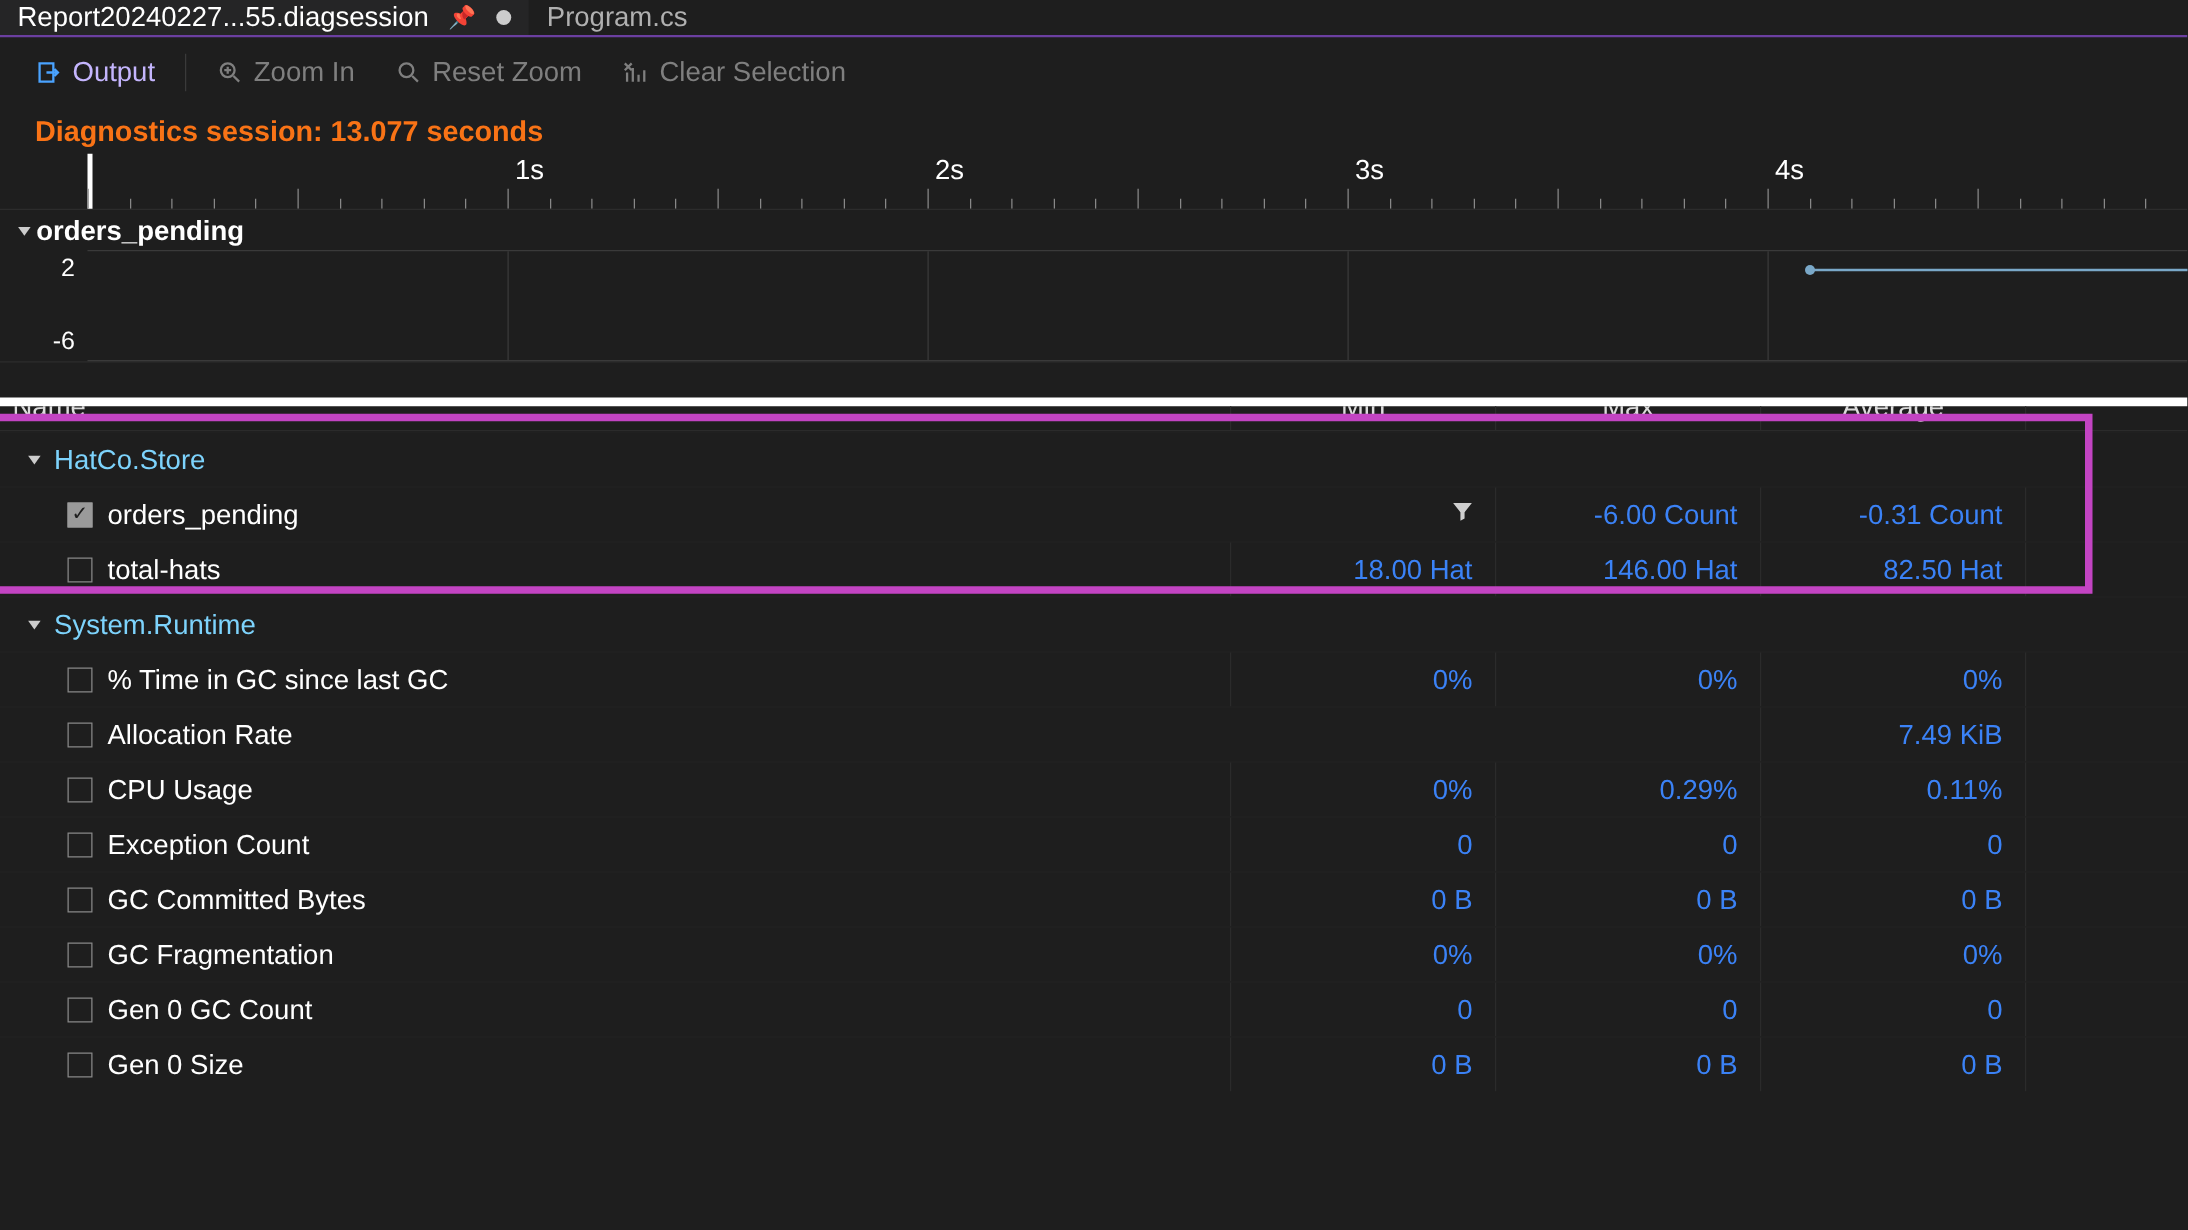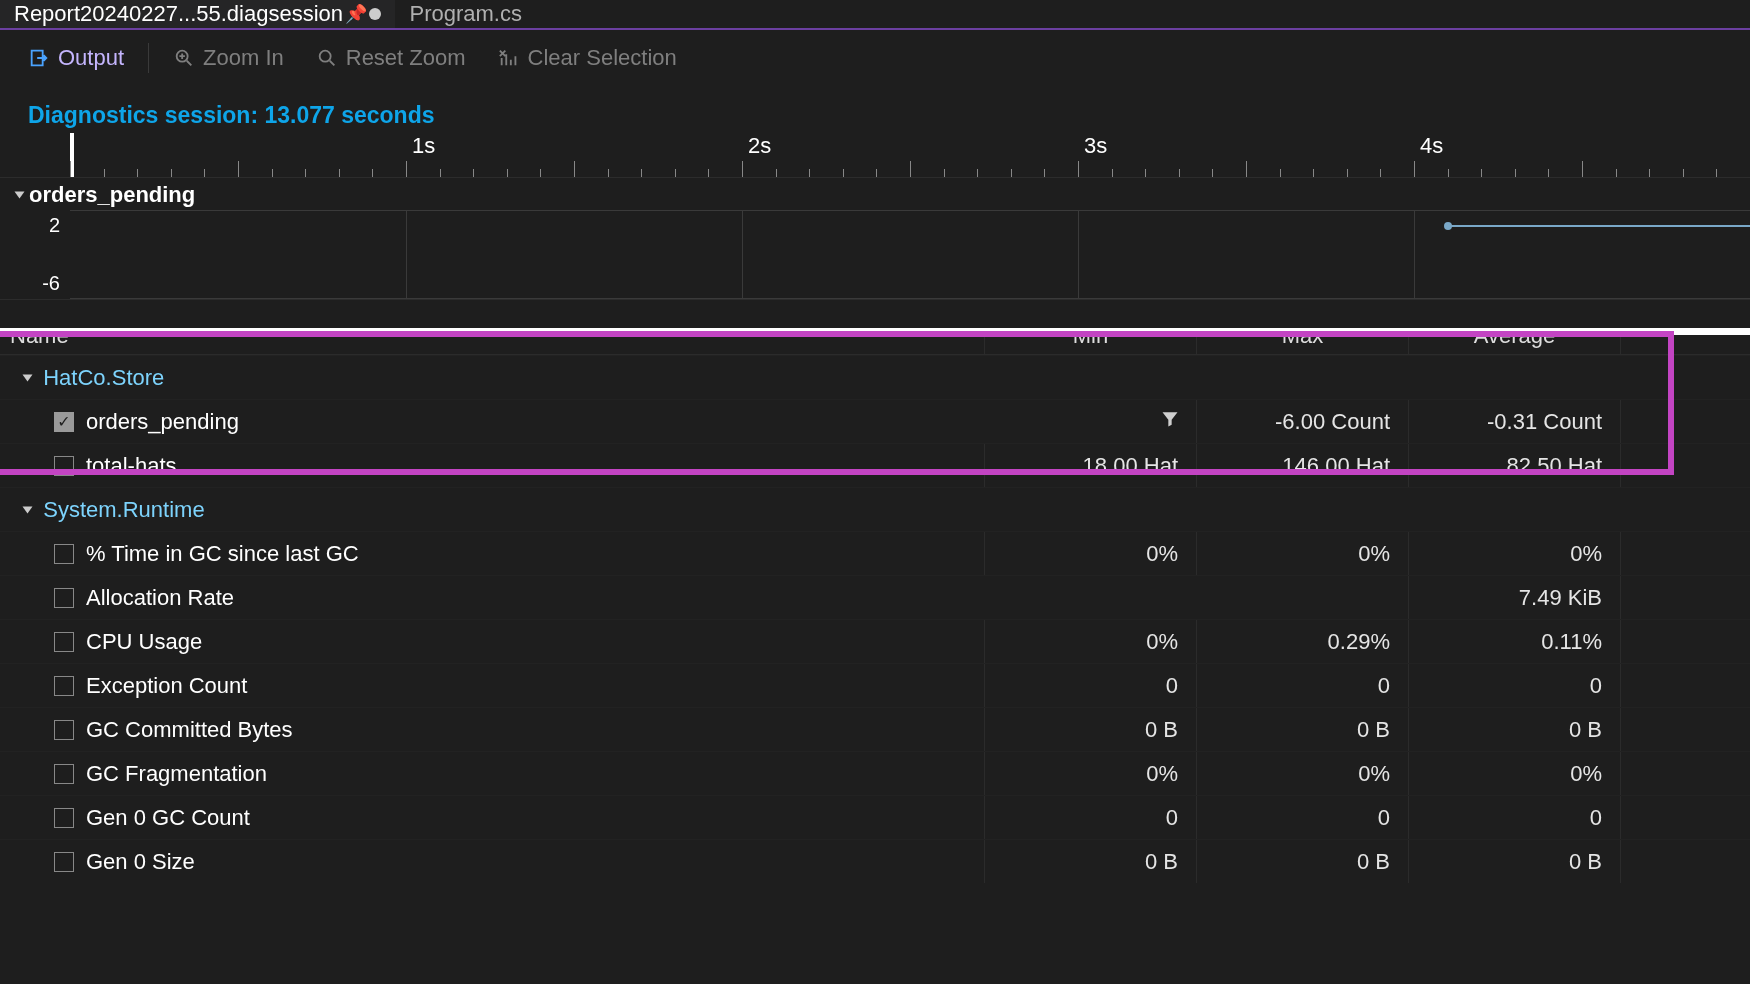--- a/index.html
+++ b/index.html
@@ -16,21 +16,21 @@
   .tab-strip {
     display: flex;
     align-items: center;
     height: 30px;
     background: #1e1e1e;
     border-bottom: 2px solid #6b3fa0;
   }
   .tab {
     display: flex;
     align-items: center;
-    gap: 2px;
+    gap: 16px;
     padding: 0 14px;
     height: 100%;
     color: #b0b0b0;
     font-size: 22px;
     cursor: pointer;
   }
   .tab.active {
     color: #ffffff;
     background: #252526;
   }
@@ -65,23 +65,22 @@
   .tool-btn.enabled { color: #c4b5fd; }
   .tool-btn svg { width: 22px; height: 22px; }
   .tool-sep {
     width: 1px; height: 30px; background: #3a3a3a;
     margin: 0 4px;
   }
   
   .session-header {
     padding: 6px 28px 4px 28px;
     font-size: 23px;
-    color: #0ea5e9;
+    color: #f97316;
     font-weight: 600;
-    margin-top: 10px;
   }
   
   .ruler-wrap {
     position: relative;
     height: 44px;
     margin-left: 70px;
   }
   .ruler-playhead {
     position: absolute;
     left: 0px;
@@ -238,21 +237,21 @@
     color: #1e1e1e;
     font-size: 16px;
     line-height: 1;
   }
   .counter-row .col-name .cname {
     color: #ffffff;
   }
   .col-min, .col-max, .col-avg { justify-content: flex-end; padding-right: 18px;}
   .valcell {
     font-size: 22px;
-    color: #e5e5e5;
+    color: #3b82f6;
     white-space: nowrap;
   }
   .filter-icon {
     margin-left: auto;
     margin-right: 16px;
     color: #cfcfcf;
   }
   
   .highlight-box {
     position: absolute;

